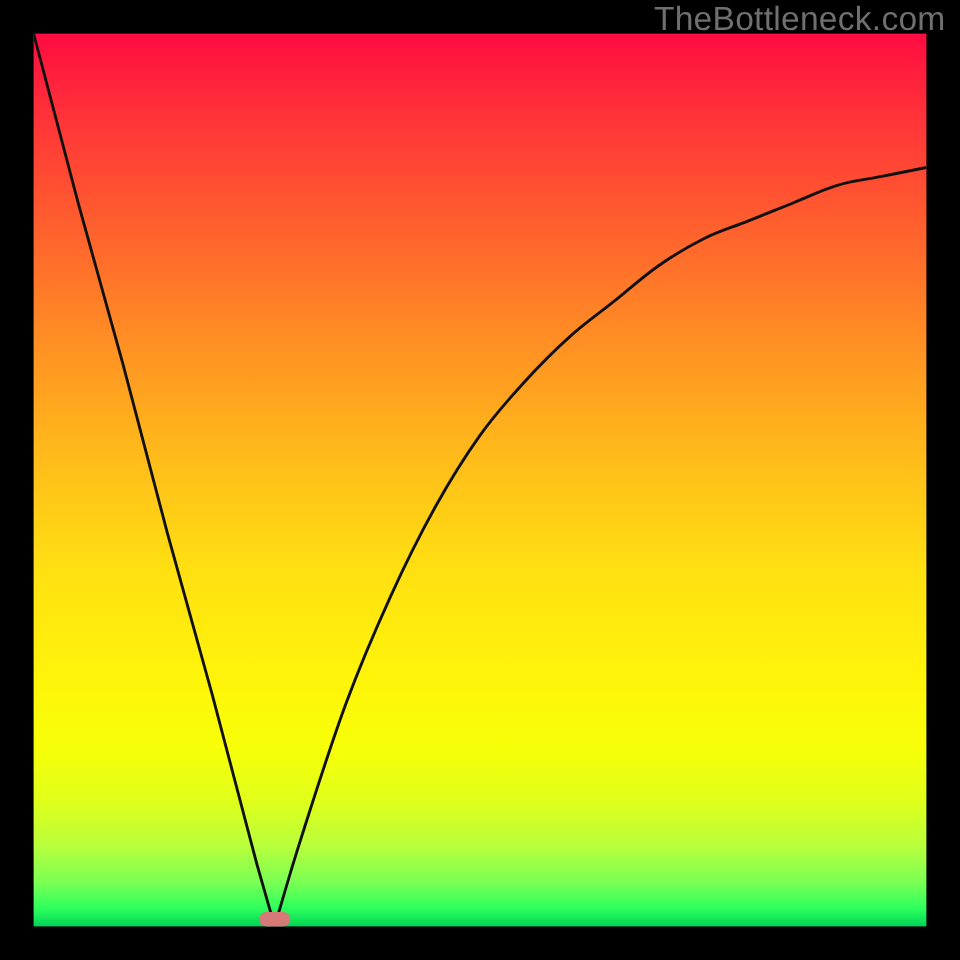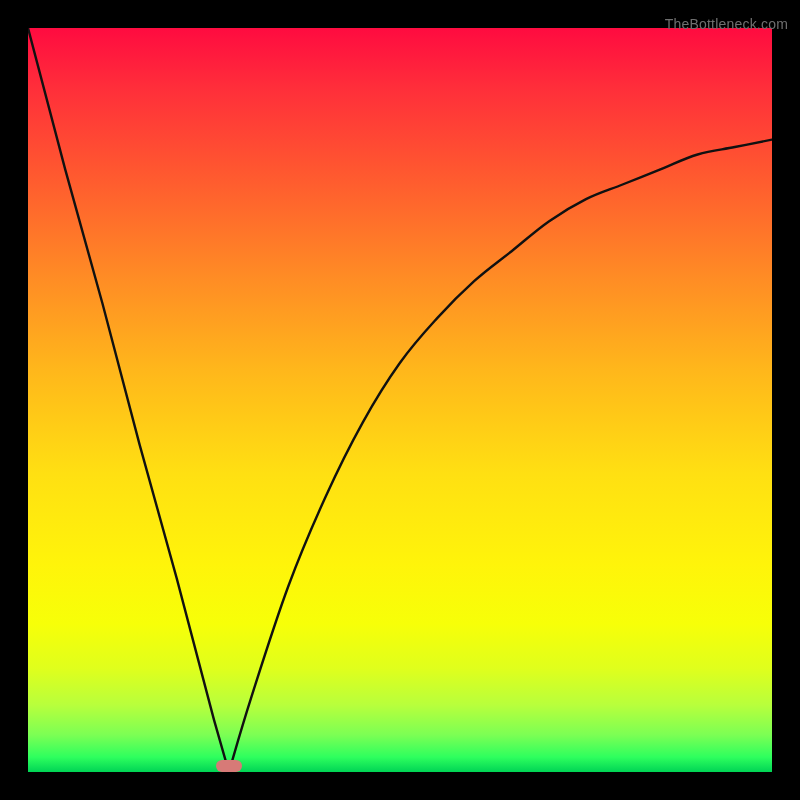--- a/index.html
+++ b/index.html
@@ -27,24 +27,24 @@
       #fff40a 72%,
       #f7ff08 80%,
       #e0ff1c 86%,
       #b8ff3c 91%,
       #7cff54 95%,
       #2eff5e 98%,
       #00d455 100%);
   }
   .watermark {
     position: absolute;
-    top: 16px;
+    top: 0;
     right: 12px;
     color: #6f6f6f;
-    font-size: 14px;
+    font-size: 28px;
     letter-spacing: 0.2px;
     font-weight: 400;
     z-index: 10;
   }
   svg.curve {
     position: absolute;
     left: 0; top: 0;
     width: 100%; height: 100%;
   }
   .marker {

